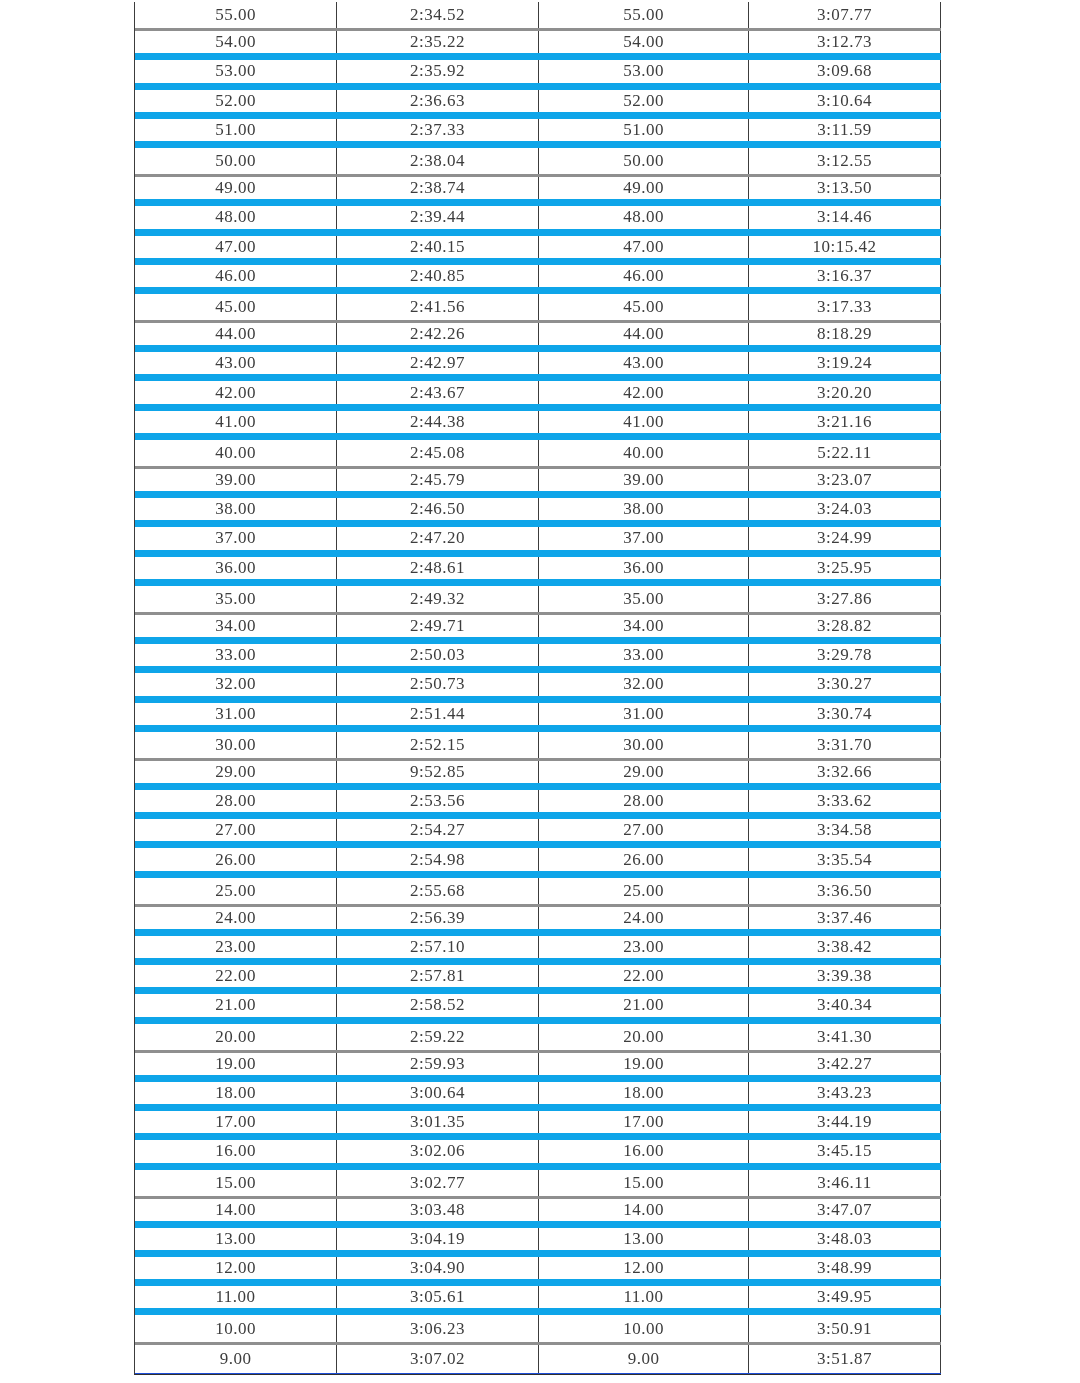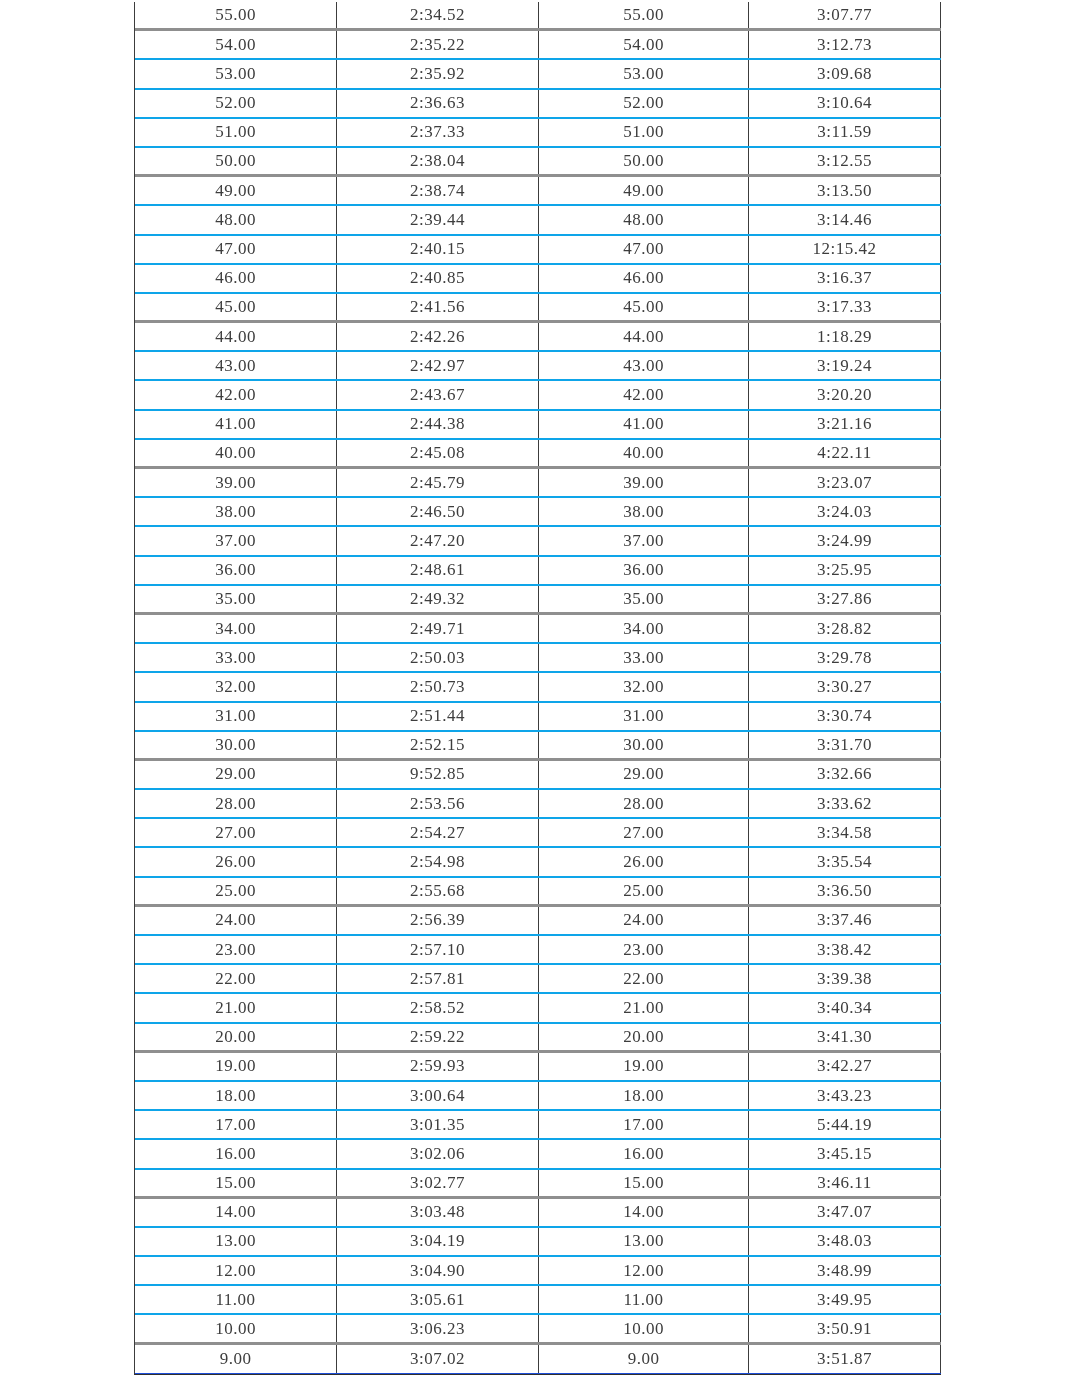--- a/index.html
+++ b/index.html
@@ -24,21 +24,21 @@
     left: 134px;
     top: 2px;
     width: 806px;
     border-left: 1px solid #3c3c3c;
     border-bottom: 1px solid #2f2f2f;
   }
   .row {
     display: flex;
     height: 29.2px;
     box-sizing: border-box;
-    border-bottom: 2px solid #0ea5e9;
+    border-bottom: 7px solid #0ea5e9;
   }
   .row.group {
     border-bottom: 3px solid #8f8f8f;
   }
   .row:last-child {
     border-bottom: 1px solid #1d4ed8;
   }
   .cell {
     box-sizing: border-box;
     border-right: 1px solid #3c3c3c;
@@ -106,39 +106,39 @@
       <div class="row">
         <div class="cell c0">48.00</div>
         <div class="cell c1">2:39.44</div>
         <div class="cell c2">48.00</div>
         <div class="cell c3">3:14.46</div>
       </div>
       <div class="row">
         <div class="cell c0">47.00</div>
         <div class="cell c1">2:40.15</div>
         <div class="cell c2">47.00</div>
-        <div class="cell c3">12:15.42</div>
+        <div class="cell c3">10:15.42</div>
       </div>
       <div class="row">
         <div class="cell c0">46.00</div>
         <div class="cell c1">2:40.85</div>
         <div class="cell c2">46.00</div>
         <div class="cell c3">3:16.37</div>
       </div>
       <div class="row group">
         <div class="cell c0">45.00</div>
         <div class="cell c1">2:41.56</div>
         <div class="cell c2">45.00</div>
         <div class="cell c3">3:17.33</div>
       </div>
       <div class="row">
         <div class="cell c0">44.00</div>
         <div class="cell c1">2:42.26</div>
         <div class="cell c2">44.00</div>
-        <div class="cell c3">1:18.29</div>
+        <div class="cell c3">8:18.29</div>
       </div>
       <div class="row">
         <div class="cell c0">43.00</div>
         <div class="cell c1">2:42.97</div>
         <div class="cell c2">43.00</div>
         <div class="cell c3">3:19.24</div>
       </div>
       <div class="row">
         <div class="cell c0">42.00</div>
         <div class="cell c1">2:43.67</div>
@@ -148,21 +148,21 @@
       <div class="row">
         <div class="cell c0">41.00</div>
         <div class="cell c1">2:44.38</div>
         <div class="cell c2">41.00</div>
         <div class="cell c3">3:21.16</div>
       </div>
       <div class="row group">
         <div class="cell c0">40.00</div>
         <div class="cell c1">2:45.08</div>
         <div class="cell c2">40.00</div>
-        <div class="cell c3">4:22.11</div>
+        <div class="cell c3">5:22.11</div>
       </div>
       <div class="row">
         <div class="cell c0">39.00</div>
         <div class="cell c1">2:45.79</div>
         <div class="cell c2">39.00</div>
         <div class="cell c3">3:23.07</div>
       </div>
       <div class="row">
         <div class="cell c0">38.00</div>
         <div class="cell c1">2:46.50</div>
@@ -286,21 +286,21 @@
       <div class="row">
         <div class="cell c0">18.00</div>
         <div class="cell c1">3:00.64</div>
         <div class="cell c2">18.00</div>
         <div class="cell c3">3:43.23</div>
       </div>
       <div class="row">
         <div class="cell c0">17.00</div>
         <div class="cell c1">3:01.35</div>
         <div class="cell c2">17.00</div>
-        <div class="cell c3">5:44.19</div>
+        <div class="cell c3">3:44.19</div>
       </div>
       <div class="row">
         <div class="cell c0">16.00</div>
         <div class="cell c1">3:02.06</div>
         <div class="cell c2">16.00</div>
         <div class="cell c3">3:45.15</div>
       </div>
       <div class="row group">
         <div class="cell c0">15.00</div>
         <div class="cell c1">3:02.77</div>

